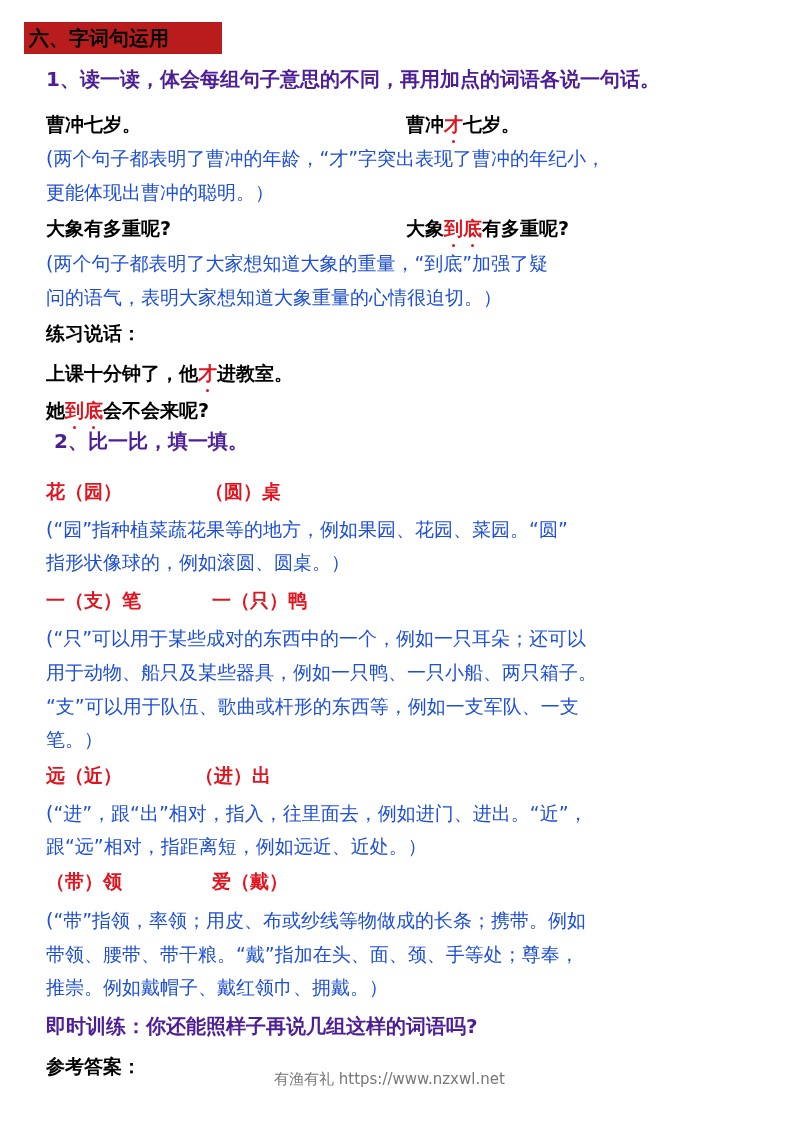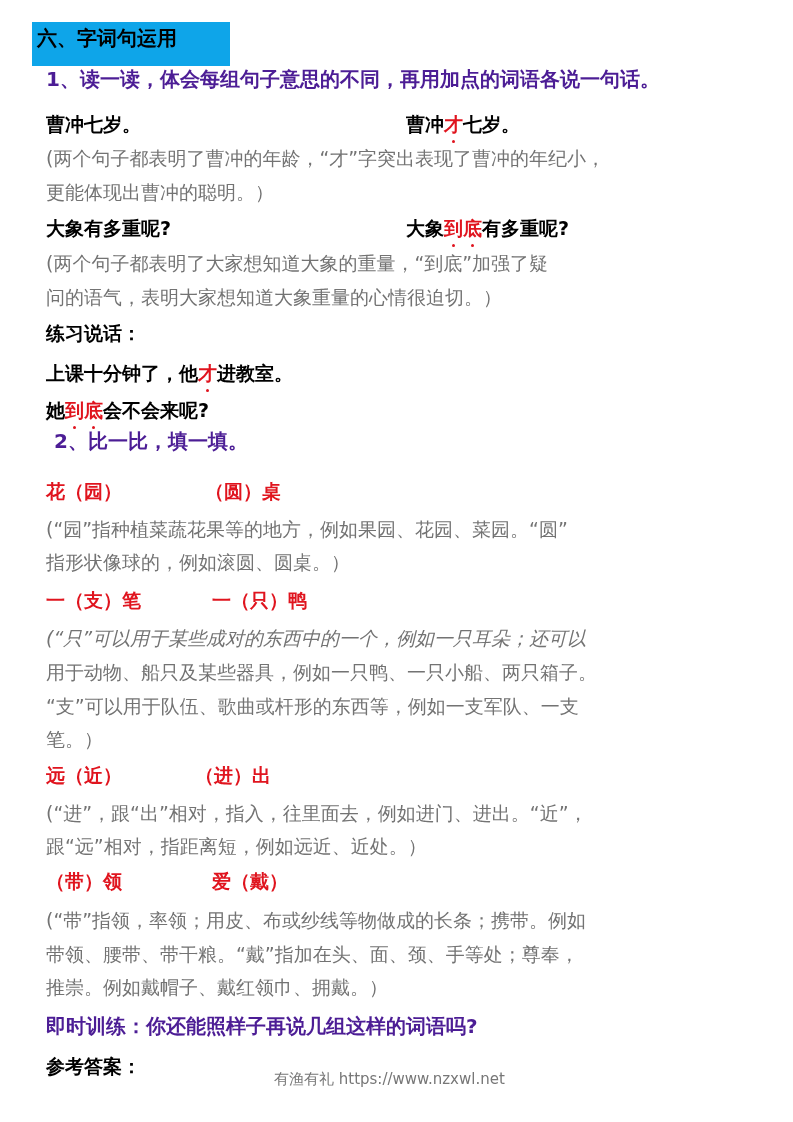--- a/index.html
+++ b/index.html
@@ -1,24 +1,24 @@
 <!DOCTYPE html>
 <html><head>
 <meta charset="utf-8">
 <style>
   html, body { margin: 0; padding: 0; background: #ffffff; }
   body { width: 793px; height: 1122px; position: relative; overflow: hidden;
          font-family: "DejaVu Sans", "Liberation Sans", sans-serif; }
   .line { position: absolute; left: 46px; white-space: nowrap; }
-  .section-title { position: absolute; left: 32px; top: 22px; width: 198px; height: 44px;
-         background: #0ea5e9; }
+  .section-title { position: absolute; left: 24px; top: 22px; width: 198px; height: 32px;
+         background: #b91c1c; }
   .section-title span { position: absolute; left: 5px; top: 3px; font-size: 20px; font-weight: bold; color: #000; }
   .blue-bold { color: #4c1d95; font-weight: bold; font-size: 20px; }
   .black-bold { color: #000; font-weight: bold; font-size: 19px; }
-  .green { color: #737373; font-size: 19px; }
+  .green { color: #1d4ed8; font-size: 19px; }
   .red-bold { color: #e0141e; font-weight: bold; font-size: 19px; }
   .emph { color: #e0141e; position: relative; display: inline-block; }
   .emph::after { content: ""; position: absolute; left: 50%; bottom: -5px; width: 3px; height: 3px;
          margin-left: -1.5px; background: #e0141e; border-radius: 50%; }
   .watermark { position: absolute; left: 274px; top: 1070px; color: #777; font-size: 15px;
          font-family: "DejaVu Sans", sans-serif; }
 </style>
 </head>
 <body>
 
@@ -46,21 +46,21 @@
 
 <div class="line blue-bold" style="top:428px;margin-left:8px;">2、比一比，填一填。</div>
 
 <div class="line red-bold" style="top:479px;">花（园）</div>
 <div class="line red-bold" style="top:479px; left:205px;">（圆）桌</div>
 <div class="line green" style="top:517px;">(“园”指种植菜蔬花果等的地方，例如果园、花园、菜园。“圆”</div>
 <div class="line green" style="top:550px;">指形状像球的，例如滚圆、圆桌。）</div>
 
 <div class="line red-bold" style="top:588px;">一（支）笔</div>
 <div class="line red-bold" style="top:588px; left:212px;">一（只）鸭</div>
-<div class="line green" style="top:626px;font-style:italic;">(“只”可以用于某些成对的东西中的一个，例如一只耳朵；还可以</div>
+<div class="line green" style="top:626px;">(“只”可以用于某些成对的东西中的一个，例如一只耳朵；还可以</div>
 <div class="line green" style="top:660px;">用于动物、船只及某些器具，例如一只鸭、一只小船、两只箱子。</div>
 <div class="line green" style="top:694px;text-align:right;">“支”可以用于队伍、歌曲或杆形的东西等，例如一支军队、一支</div>
 <div class="line green" style="top:727px;">笔。）</div>
 
 <div class="line red-bold" style="top:763px;">远（近）</div>
 <div class="line red-bold" style="top:763px; left:195px;text-align:center;">（进）出</div>
 <div class="line green" style="top:801px;">(“进”，跟“出”相对，指入，往里面去，例如进门、进出。“近”，</div>
 <div class="line green" style="top:834px;">跟“远”相对，指距离短，例如远近、近处。）</div>
 
 <div class="line red-bold" style="top:869px;">（带）领</div>

